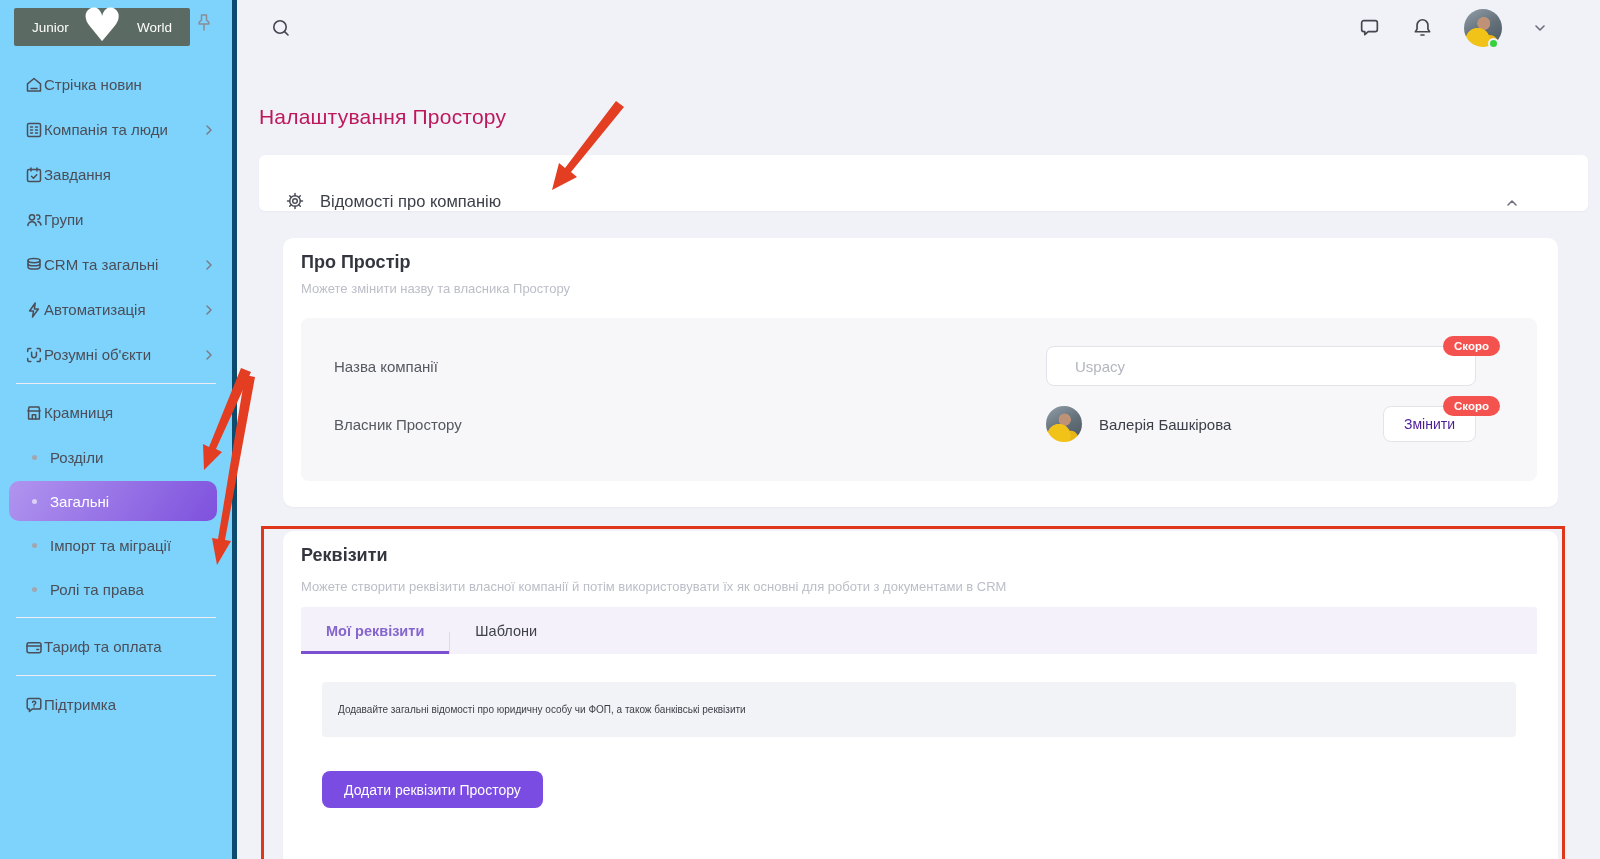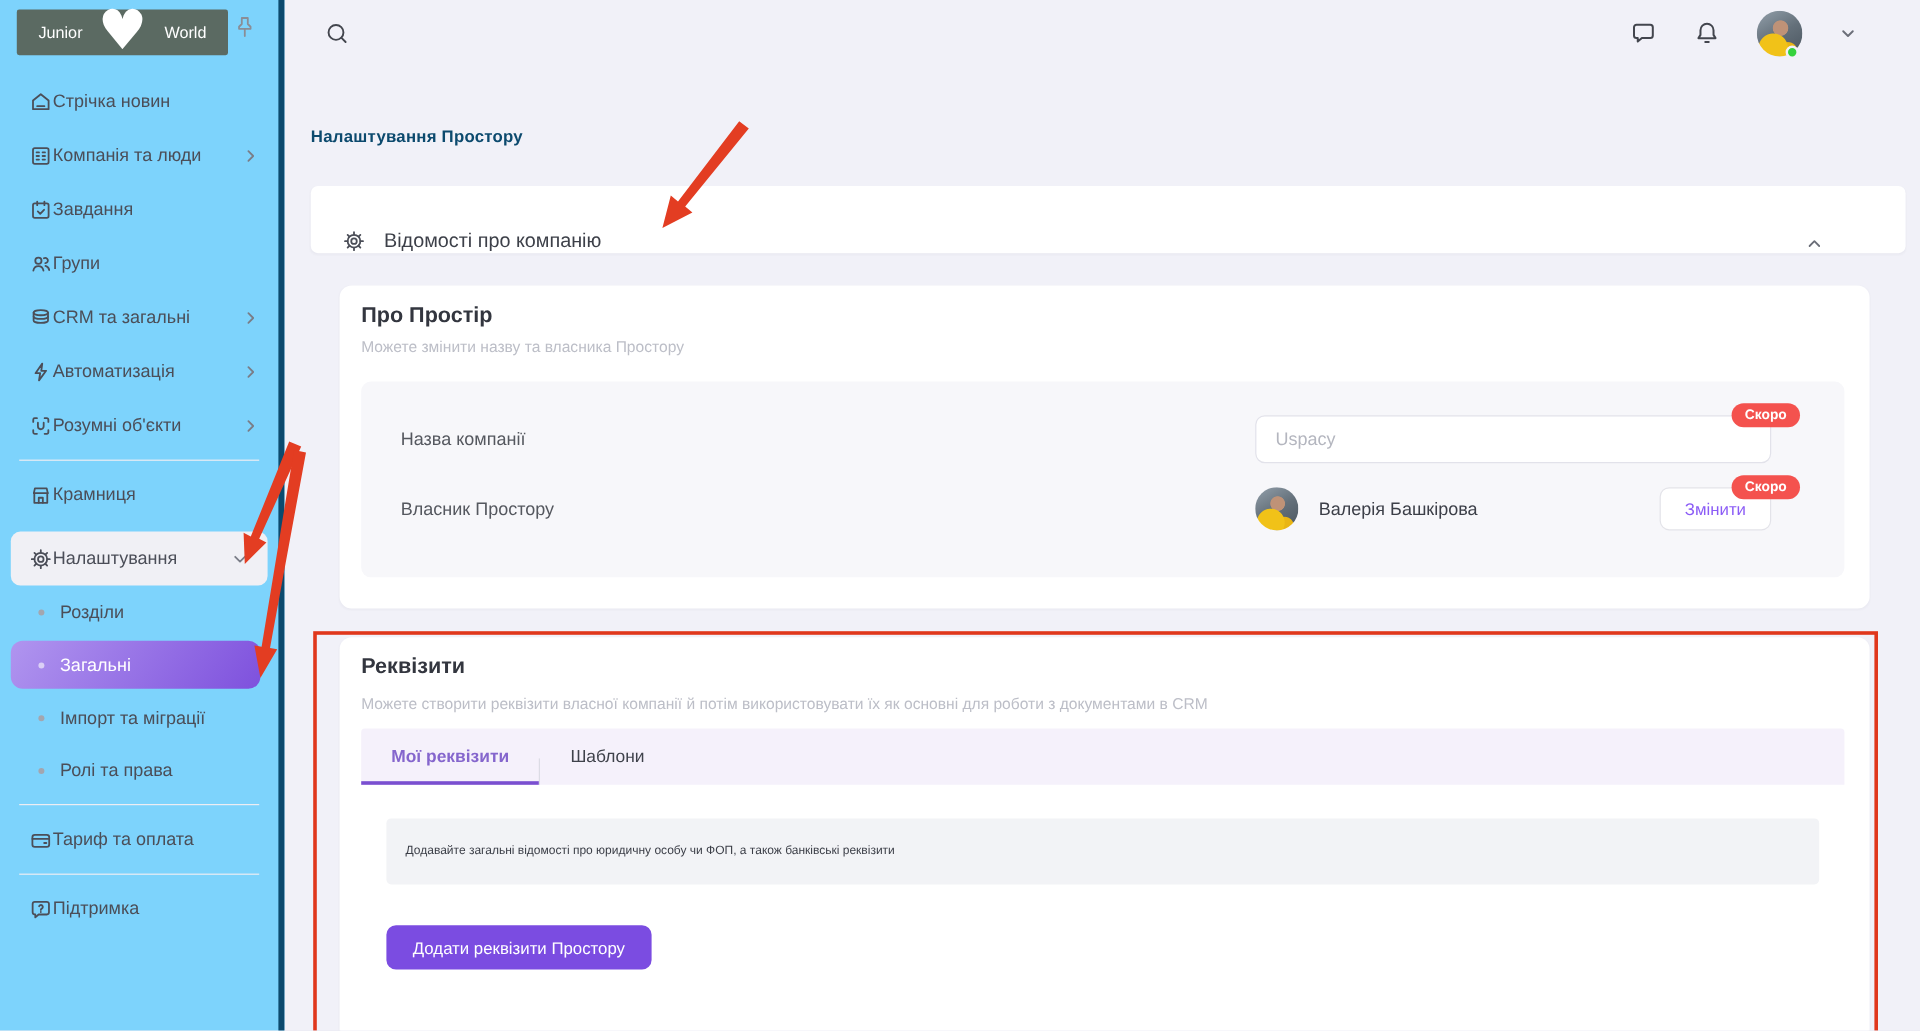--- a/index.html
+++ b/index.html
@@ -54,21 +54,21 @@
       radial-gradient(circle at 68% 90%, #e9b514 0 18%, rgba(0,0,0,0) 20%),
       radial-gradient(circle at 52% 38%, #bf9277 0 20%, rgba(0,0,0,0) 22%),
       linear-gradient(150deg,#93a0ab 0%, #64707a 50%, #4a555f 100%);
   }
   .avatar .dot {
     position:absolute; right:3px; bottom:-2px; width:11px; height:11px; border-radius:50%;
     background:#35d23d; border:2px solid #f1f1f8;
   }
   
   .content { position:absolute; left:237px; top:55px; right:0; bottom:0; }
-  .page-title { position:absolute; left:22px; top:50px; font-size:14px; font-weight:700; color:#0c4a6e; letter-spacing:.2px; }
+  .page-title { position:absolute; left:22px; top:50px; font-size:21px; font-weight:400; color:#be185d; letter-spacing:.2px; }
   .section-bar {
     position:absolute; left:22px; top:100px; width:1329px; height:56px; background:#fff;
     border-radius:6px; display:flex; align-items:flex-end; padding:0 26px;
     box-shadow:0 1px 2px rgba(40,40,70,.04); cursor:pointer;
   }
   .section-bar .label { margin-left:15px; font-size:16.5px; color:#3d4049; }
   .section-bar .collapse { margin-left:auto; margin-right:42px; display:flex; cursor:pointer; }
   .card {
     position:absolute; left:46px; width:1275px; background:#fff; border-radius:10px;
     box-shadow:0 1px 2px rgba(40,40,70,.04);
@@ -83,32 +83,32 @@
     position:absolute; left:18px; top:80px; width:1236px; height:163px;
     background:#f7f7fa; border-radius:8px;
   }
   .panel-row { position:absolute; left:33px; right:32px; height:44px; display:flex; align-items:center; }
   .panel-row.r1 { top:26px; }
   .panel-row.r2 { top:84px; }
   .field-label { font-size:15px; color:#55585f; }
   .row-control { margin-left:auto; width:459px; position:relative; display:flex; align-items:center; }
   .text-input {
     width:430px; height:40px; background:#fff; border:1px solid #e2e2ea; border-radius:8px;
-    padding:0 16px; font-size:15px; color:#3c3f48; font-family:"Liberation Sans", sans-serif; outline:none;
+    padding:0 28px; font-size:15px; color:#3c3f48; font-family:"Liberation Sans", sans-serif; outline:none;
   }
   .text-input::placeholder { color:#b4b6bf; }
   .soon-badge {
     position:absolute; right:5px; top:-10px; background:#f4524e; color:#fff;
     font-size:11.5px; font-weight:700; padding:4px 11px; border-radius:11px; z-index:3;
   }
   .avatar.sm { width:36px; height:36px; }
   .owner-name { margin-left:17px; font-size:15px; color:#3c3f48; }
   .change-btn {
     margin-left:auto; margin-right:29px; width:93px; height:36px; background:#fff;
-    border:1px solid #e3e3e9; border-radius:8px; color:#8b5cf6; font-size:14px;
+    border:1px solid #e3e3e9; border-radius:8px; color:#4c1d95; font-size:14px;
     font-family:"Liberation Sans", sans-serif; cursor:default;
   }
   
   .tabbar {
     position:absolute; left:18px; top:76px; width:1236px; height:47px;
     background:#f5f1fb; border-radius:3px 3px 0 0; display:flex; align-items:flex-end;
   }
   .tab { position:relative; height:100%; display:flex; align-items:center; padding:0 25px; font-size:14.5px; color:#3f424b; cursor:pointer; }
   .tab.active { color:#8566cd; font-weight:600; }
   .tab.active::after { content:""; position:absolute; left:0; right:0; bottom:0; height:3px; background:#7a4fd0; }
@@ -221,33 +221,20 @@
 
       <div class="menu-item">
         <svg class="ic" width="20" height="20" viewBox="0 0 20 20" fill="none" stroke="#4b4e58" stroke-width="1.5" stroke-linecap="round" stroke-linejoin="round">
             <path d="M4.2 7.9 5.1 4h9.8l.9 3.9M4.6 8v8h10.8V8"></path>
             <path d="M8.3 16v-4.2h3.4V16"></path>
             <path d="M4.2 7.9h11.6"></path>
           </svg>
         <span>Крамниця</span>
       </div>
 
-      <div class="menu-item highlight">
-        <svg class="ic" width="20" height="20" viewBox="0 0 20 20" fill="none" stroke="#4b4e58" stroke-width="1.5" stroke-linecap="round" stroke-linejoin="round">
-            <circle cx="10" cy="10" r="2.3"></circle>
-            <circle cx="10" cy="10" r="5.3"></circle>
-            <path d="M15.3 10h2.2M2.5 10h2.2M10 15.3v2.2M10 2.5v2.2M13.8 13.8l1.5 1.5M4.7 4.7l1.5 1.5M13.8 6.2l1.5-1.5M4.7 15.3l1.5-1.5"></path>
-          </svg>
-        <span>Налаштування</span>
-        <span class="chev">
-            <svg class="ic" width="14" height="14" viewBox="0 0 14 14" fill="none" stroke="#7a7d87" stroke-width="1.5" stroke-linecap="round" stroke-linejoin="round">
-              <path d="m3 5 4 4 4-4"></path>
-            </svg>
-          </span>
-      </div>
 
       <div class="subitem">
         <span class="bullet"></span>
         <span>Розділи</span>
       </div>
       <div class="subitem active">
         <span class="bullet"></span>
         <span>Загальні</span>
       </div>
       <div class="subitem">

